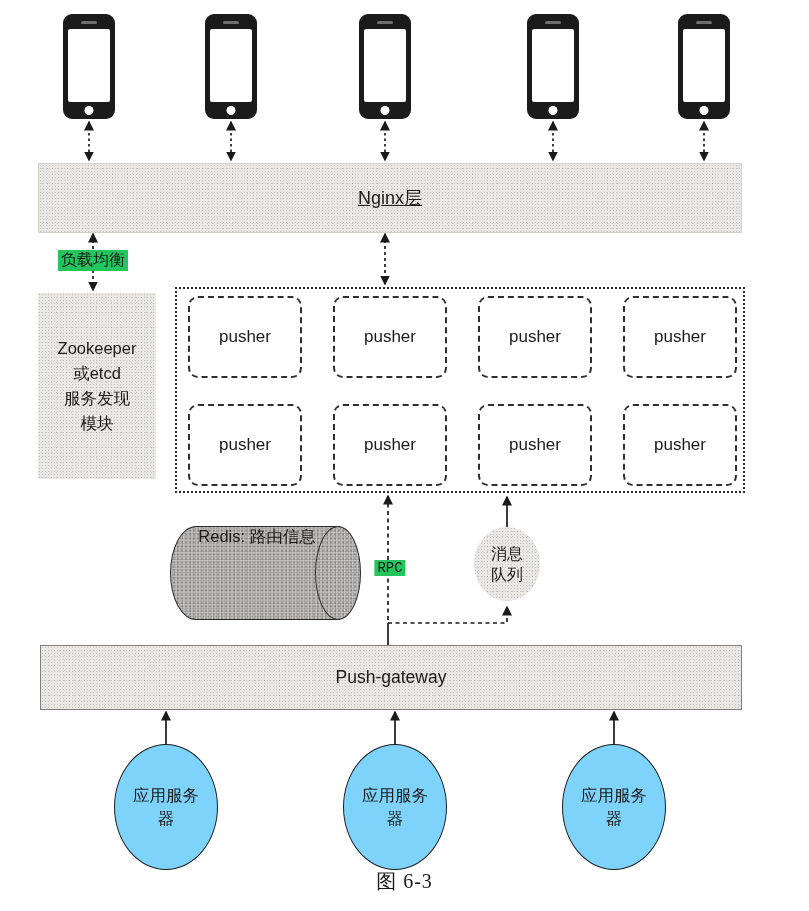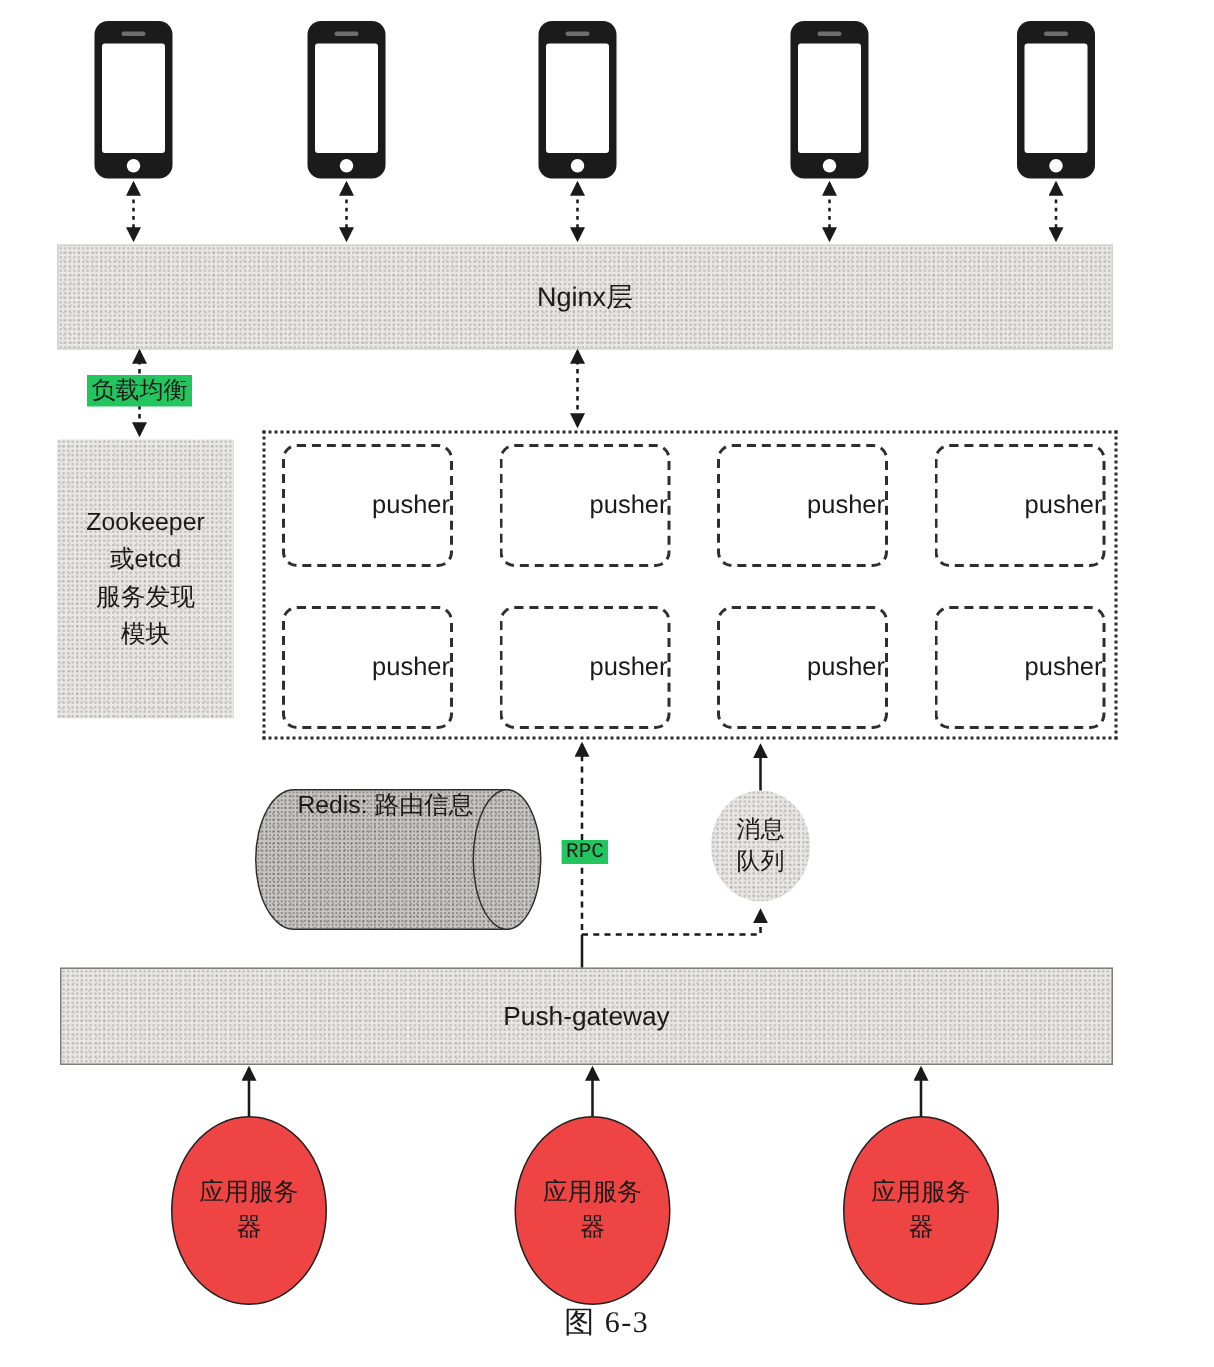--- a/index.html
+++ b/index.html
@@ -28,45 +28,45 @@
   }
 
   
   .phone{position:absolute;top:14px;width:52px;height:105px;background:#1b1b1b;border-radius:9px;}
   .phone .screen{position:absolute;left:5px;right:5px;top:15px;bottom:17px;background:#fff;border-radius:2px;}
   .phone .speaker{position:absolute;top:7px;left:50%;transform:translateX(-50%);width:16px;height:3px;background:#6e6e6e;border-radius:2px;}
   .phone .home{position:absolute;bottom:4px;left:50%;transform:translateX(-50%);width:9px;height:9px;background:#fff;border-radius:50%;}
 
   
   .bar{position:absolute;display:flex;align-items:center;justify-content:center;}
-  #nginx-bar{left:38px;top:163px;width:702px;height:68px;border:1px solid #d2d1cc;font-size:18px;}
+  #nginx-bar{left:38px;top:163px;width:702px;height:68px;border:1px solid #d2d1cc;font-size:18px;text-decoration:underline;}
   #pushgw-bar{left:40px;top:645px;width:700px;height:63px;border:1px solid #7e7d78;font-size:17.5px;}
 
   
   #sd-box{position:absolute;left:38px;top:293px;width:118px;height:186px;display:flex;align-items:center;justify-content:center;text-align:center;font-size:16.5px;line-height:25px;}
 
   
   #cluster{position:absolute;left:175px;top:287px;width:570px;height:206px;border:2px dotted #2c2c2c;box-sizing:border-box;}
-  .pusher{position:absolute;width:114px;height:82px;border:2px dashed #2e2e2e;border-radius:10px;background:#fff;display:flex;align-items:center;justify-content:flex-end;font-size:17px;box-sizing:border-box;}
+  .pusher{position:absolute;width:114px;height:82px;border:2px dashed #2e2e2e;border-radius:10px;background:#fff;display:flex;align-items:center;justify-content:center;font-size:17px;box-sizing:border-box;}
 
   
   .cyl-body{position:absolute;left:170px;top:526px;width:170px;height:94px;border:1.6px solid #2c2c2c;border-right:none;border-radius:26px 0 0 26px / 47px 0 0 47px;box-sizing:border-box;}
   .cyl-cap{position:absolute;left:315px;top:526px;width:46px;height:94px;border:1.6px solid #2c2c2c;border-radius:50%;box-sizing:border-box;}
   #redis-label{position:absolute;left:178px;top:526px;width:158px;height:94px;display:flex;align-items:flex-start;justify-content:center;font-size:16.5px;}
 
   
   #mq-circle{position:absolute;left:474px;top:527px;width:66px;height:74px;border-radius:50%;display:flex;align-items:center;justify-content:center;text-align:center;font-size:16px;line-height:21px;}
 
   
   .line-label{position:absolute;background:#22c55e;padding:0 3px;transform:translateX(-50%);font-size:16px;font-family:Liberation Mono, monospace;}
   #lb-label{left:93px;top:250px;}
   #rpc-label{left:390px;top:560px;font-size:14px;}
 
   
-  .appsrv{position:absolute;top:744px;width:104px;height:126px;border:1.6px solid #1f1f1f;border-radius:50%;background:#ef4444;display:flex;align-items:center;justify-content:center;text-align:center;font-size:16.5px;line-height:23px;box-sizing:border-box;}
+  .appsrv{position:absolute;top:744px;width:104px;height:126px;border:1.6px solid #1f1f1f;border-radius:50%;background:#7dd3fc;display:flex;align-items:center;justify-content:center;text-align:center;font-size:16.5px;line-height:23px;box-sizing:border-box;}
 
   #caption{position:absolute;left:0;top:868px;width:809px;text-align:center;font-family:Liberation Serif, serif;font-size:20px;letter-spacing:1px;}
 
   #wires{position:absolute;left:0;top:0;width:809px;height:911px;pointer-events:none;}
   #wires line,#wires polyline{stroke:#1a1a1a;stroke-width:1.7px;fill:none;}
 </style>
 </head>
 <body>
 
 <div id="canvas">

